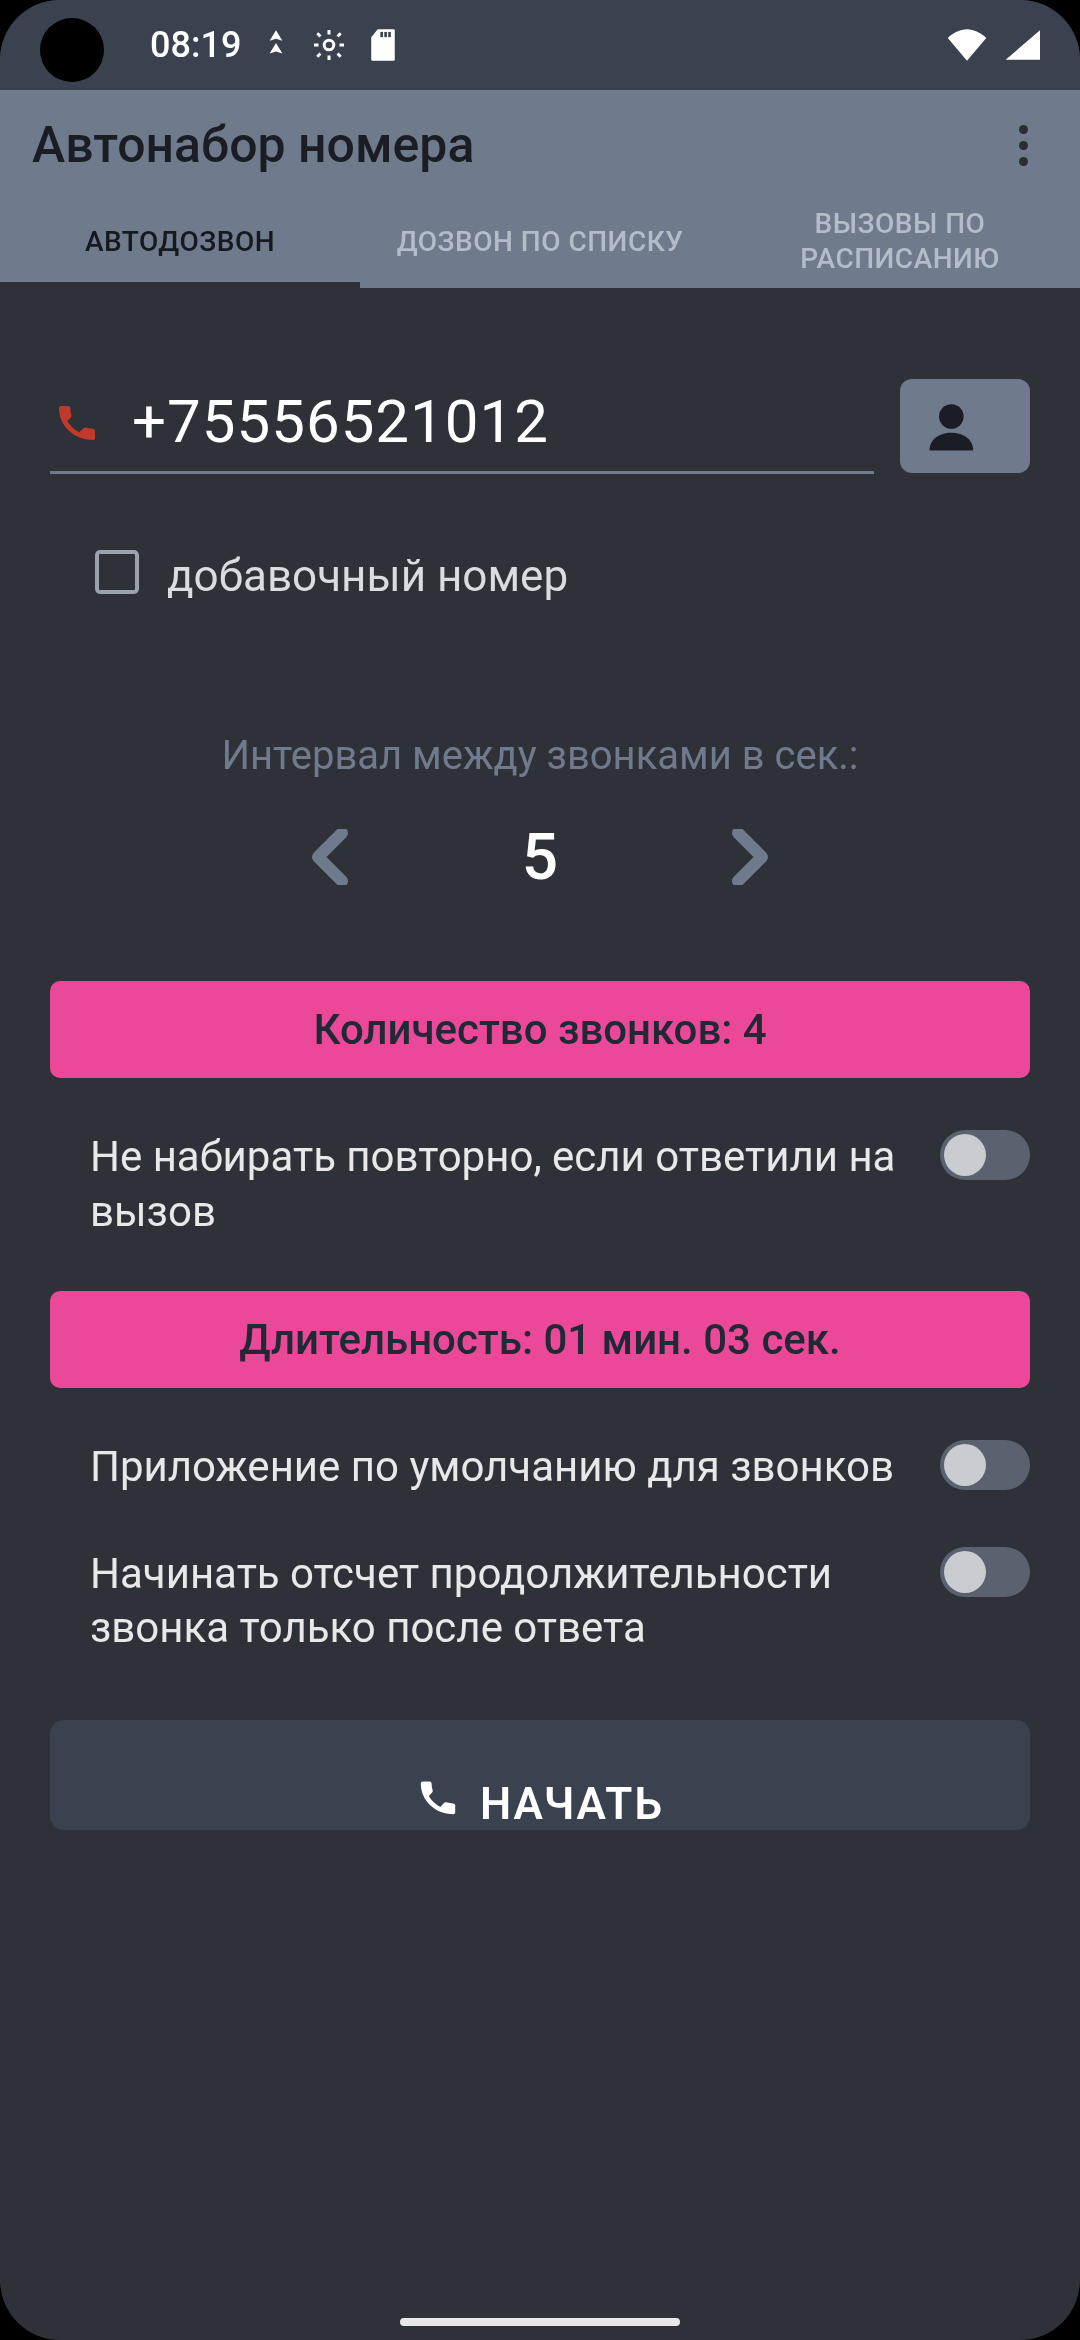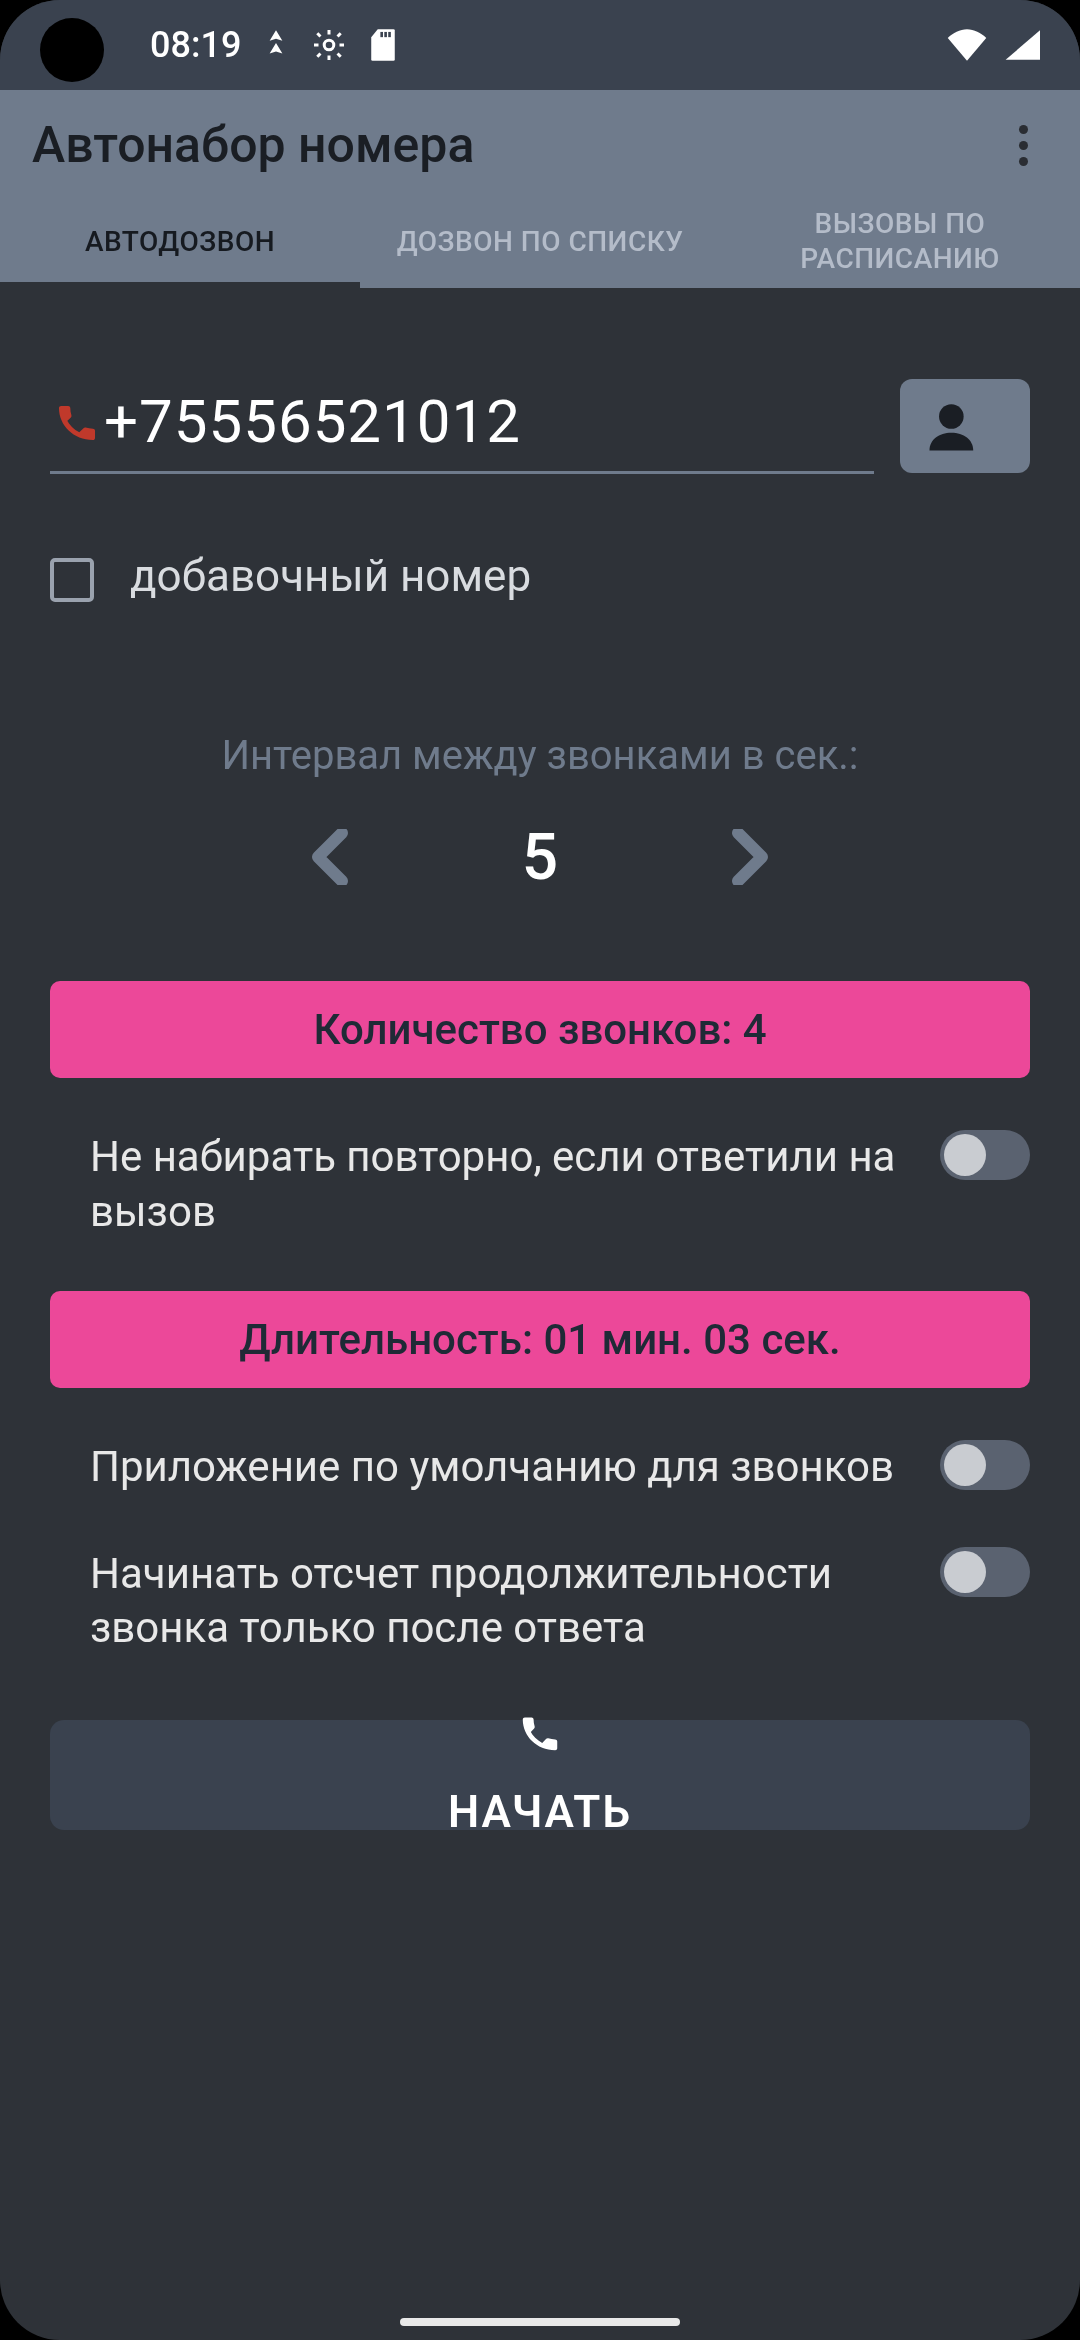--- a/index.html
+++ b/index.html
@@ -103,21 +103,21 @@
   }
   .phone-row {
     display: flex;
     align-items: center;
     gap: 26px;
   }
   .phone-input {
     flex: 1;
     display: flex;
     align-items: center;
-    gap: 4px;
+    gap: 32px;
     border-bottom: 3px solid #6f7b8c;
     padding: 8px 4px 14px 4px;
   }
   .phone-icon {
     display: inline-flex;
   }
   .phone-number {
     font-size: 60px;
     color: #fff;
     font-weight: 400;
@@ -127,23 +127,24 @@
     width: 130px;
     height: 94px;
     background: #6f7b8c;
     border-radius: 12px;
     display: flex;
     align-items: center;
     justify-content: center;
   }
   .checkbox-row {
     display: flex;
-    align-items: flex-end;
-    gap: 36px;
+    align-items: flex-start;
+    gap: 28px;
     margin-top: 76px;
+    margin-left: 45px;
   }
   .checkbox {
     width: 44px;
     height: 44px;
     border: 4px solid #9aa2ae;
     border-radius: 5px;
   }
   .checkbox-label {
     font-size: 44px;
     color: #d9dce0;
@@ -213,29 +214,28 @@
     width: 42px;
     height: 42px;
     background: #c9ccd1;
     border-radius: 50%;
   }
   .start-btn {
     background: #3a424f;
     border-radius: 14px;
     height: 110px;
     display: flex;
-    align-items: center;
+    align-items: flex-end;
     justify-content: center;
     gap: 20px;
     margin-top: 64px;
     font-size: 44px;
     font-weight: 600;
     letter-spacing: 2px;
     color: #fff;
-    flex-direction: column;
   }
   .gesture-bar {
     position: absolute;
     bottom: 14px;
     left: 50%;
     transform: translateX(-50%);
     width: 280px;
     height: 8px;
     background: #e8e8e8;
     border-radius: 4px;

